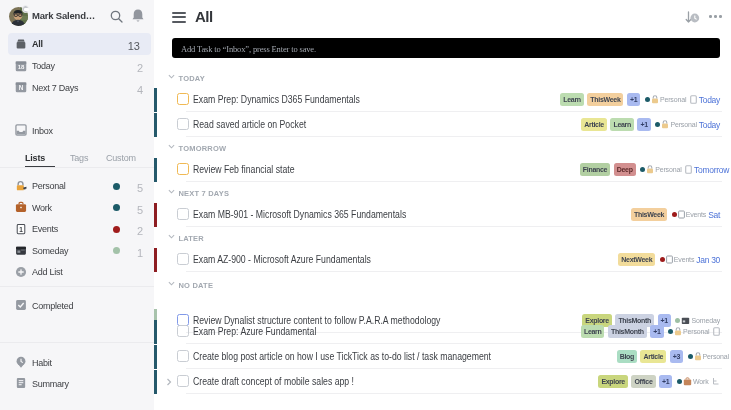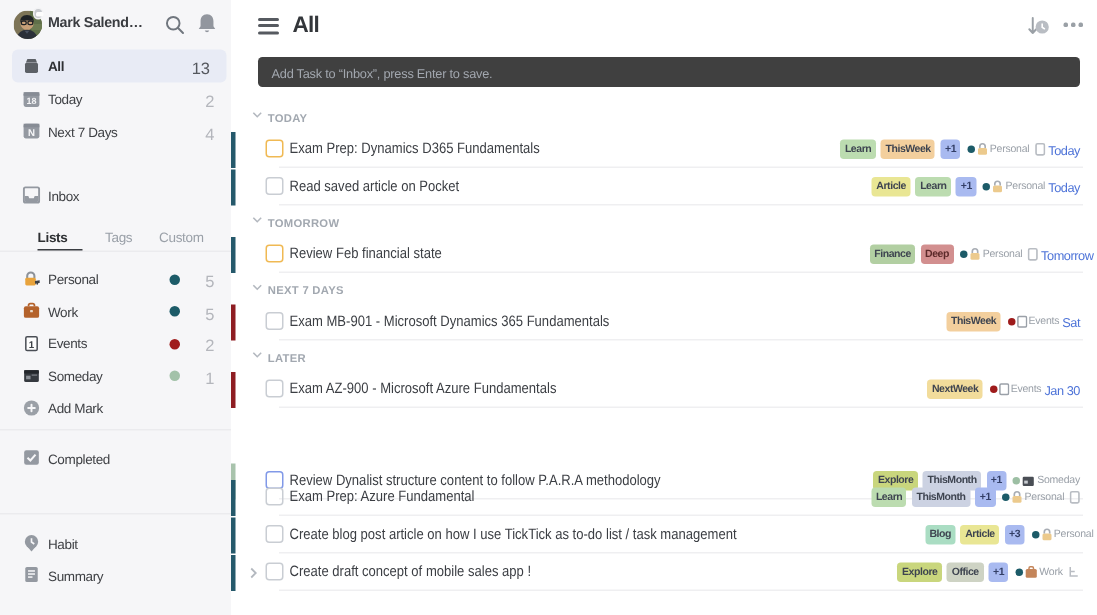--- a/index.html
+++ b/index.html
@@ -24,21 +24,21 @@
 .tab { position:absolute; top:5px; font-size:9px; letter-spacing:-0.2px; color:#9aa0a8; }
 .tab.on { color:#2e3033; font-weight:bold; }
 .tabline { position:absolute; left:25px; top:18px; width:30px; height:1.5px; background:#3a3d42; }
 .sbdiv { position:absolute; left:0px; width:154px; height:1px; background:#ebebee; }
 .dot7 { position:absolute; right:34px; top:7.5px; width:7px; height:7px; border-radius:50%; }
 
 #main { position:absolute; left:154px; top:0; width:577px; height:410px; background:#fff; }
 .burger { position:absolute; left:18px; top:12px; width:14px; height:11px; }
 .burger div { height:1.6px; background:#565a60; margin-bottom:2.9px; border-radius:1px; }
 .htitle { position:absolute; left:41px; top:8px; font-size:15px; font-weight:bold; color:#33363a; letter-spacing:-0.5px; }
-.addbar { position:absolute; left:18px; top:38px; width:548px; height:20px; background:#404040; border-radius:3px; }
+.addbar { position:absolute; left:18px; top:38px; width:548px; height:20px; background:#000000; border-radius:3px;font-family:Liberation Serif, serif; }
 .addbar span { position:absolute; left:9px; top:6px; font-size:8.5px; letter-spacing:-0.15px; color:#a2a7af; }
 .ghead { position:absolute; left:0; width:577px; height:20px; }
 .ghead .chev { position:absolute; left:14px; top:6px; width:7px; height:7px; }
 .ghead .gt { position:absolute; left:24.5px; top:7px; font-size:7.5px; font-weight:bold; color:#a2a8b0; letter-spacing:0.2px; }
 .trow { position:absolute; left:0; width:577px; height:25px; }
 .trow .sep { position:absolute; left:32px; right:9px; bottom:0; height:1px; background:#efeff1; }
 .bar { position:absolute; left:0px; top:0.5px; width:3px; height:24px; }
 .cb { position:absolute; left:22.5px; top:6px; width:12px; height:12px; border-radius:2.5px; border:1.5px solid #c9cdd3; }
 .cb.yel { border-color:#f0b953; }
 .cb.blu { border-color:#8199e8; }
@@ -163,21 +163,21 @@
     <div class="lbl">Someday</div>
       <div class="dot7" style="background:#a3c2a9"></div>
       <div class="cnt">1</div>
   </div>
   <div class="srow lrow" style="top:261.4px">
     <svg class="ic" viewBox="0 0 13 13">
         <circle cx="6.5" cy="6.5" r="5.5" fill="#9ba0a7"></circle>
         <rect x="5.8" y="3.4" width="1.4" height="6.2" rx="0.7" fill="#f6f6f8"></rect>
         <rect x="3.4" y="5.8" width="6.2" height="1.4" rx="0.7" fill="#f6f6f8"></rect>
       </svg>
-    <div class="lbl">Add Mark</div>
+    <div class="lbl">Add List</div>
   </div>
   <div class="sbdiv" style="top:286px"></div>
   <div class="srow" style="top:294.5px">
     <svg class="ic" viewBox="0 0 13 13">
         <rect x="1.2" y="1.2" width="10.6" height="10.6" rx="1.6" fill="#9499a1"></rect>
         <path d="M3.6 6.6 L5.7 8.6 L9.4 4.4" fill="none" stroke="#f6f6f8" stroke-width="1.5"></path>
       </svg>
     <div class="lbl">Completed</div>
   </div>
   <div class="sbdiv" style="top:341.5px"></div>
@@ -333,20 +333,26 @@
       <span class="tag" style="background:#f2dc9b">NextWeek</span>
       <span class="mdot" style="background:#9e1b1b"></span>
       <span class="mlist"><svg width="7" height="9" viewBox="0 0 7 9" style="margin-right:1px">
             <rect x="0.6" y="1" width="5.8" height="7" rx="0.8" fill="#fff" stroke="#9aa0a8" stroke-width="1"></rect>
           </svg>Events</span>
       <span class="mdate">Jan 30</span>
     </div>
     <div class="sep"></div>
   </div>
 
+  <div class="ghead" style="top:273.5px">
+      <svg class="chev" viewBox="0 0 8 8">
+        <path d="M1 2.5 L4 5.5 L7 2.5" fill="none" stroke="#b3b8bf" stroke-width="1.2"></path>
+      </svg>
+      <div class="gt">NO DATE</div>
+    </div>
 
   <div class="trow" style="top:308px">
     <div class="bar" style="background:#a8c3ac"></div>
     <div class="cb blu"></div>
     <div class="ttl">Review Dynalist structure content to follow P.A.R.A methodology</div>
     <div class="meta">
       <span class="tag" style="background:#c9d67d">Explore</span>
       <span class="tag" style="background:#ccd2e2">ThisMonth</span>
       <span class="tag" style="background:#a9baf0;color:#323e66">+1</span>
       <span class="mdot" style="background:#9dbfa4"></span>

